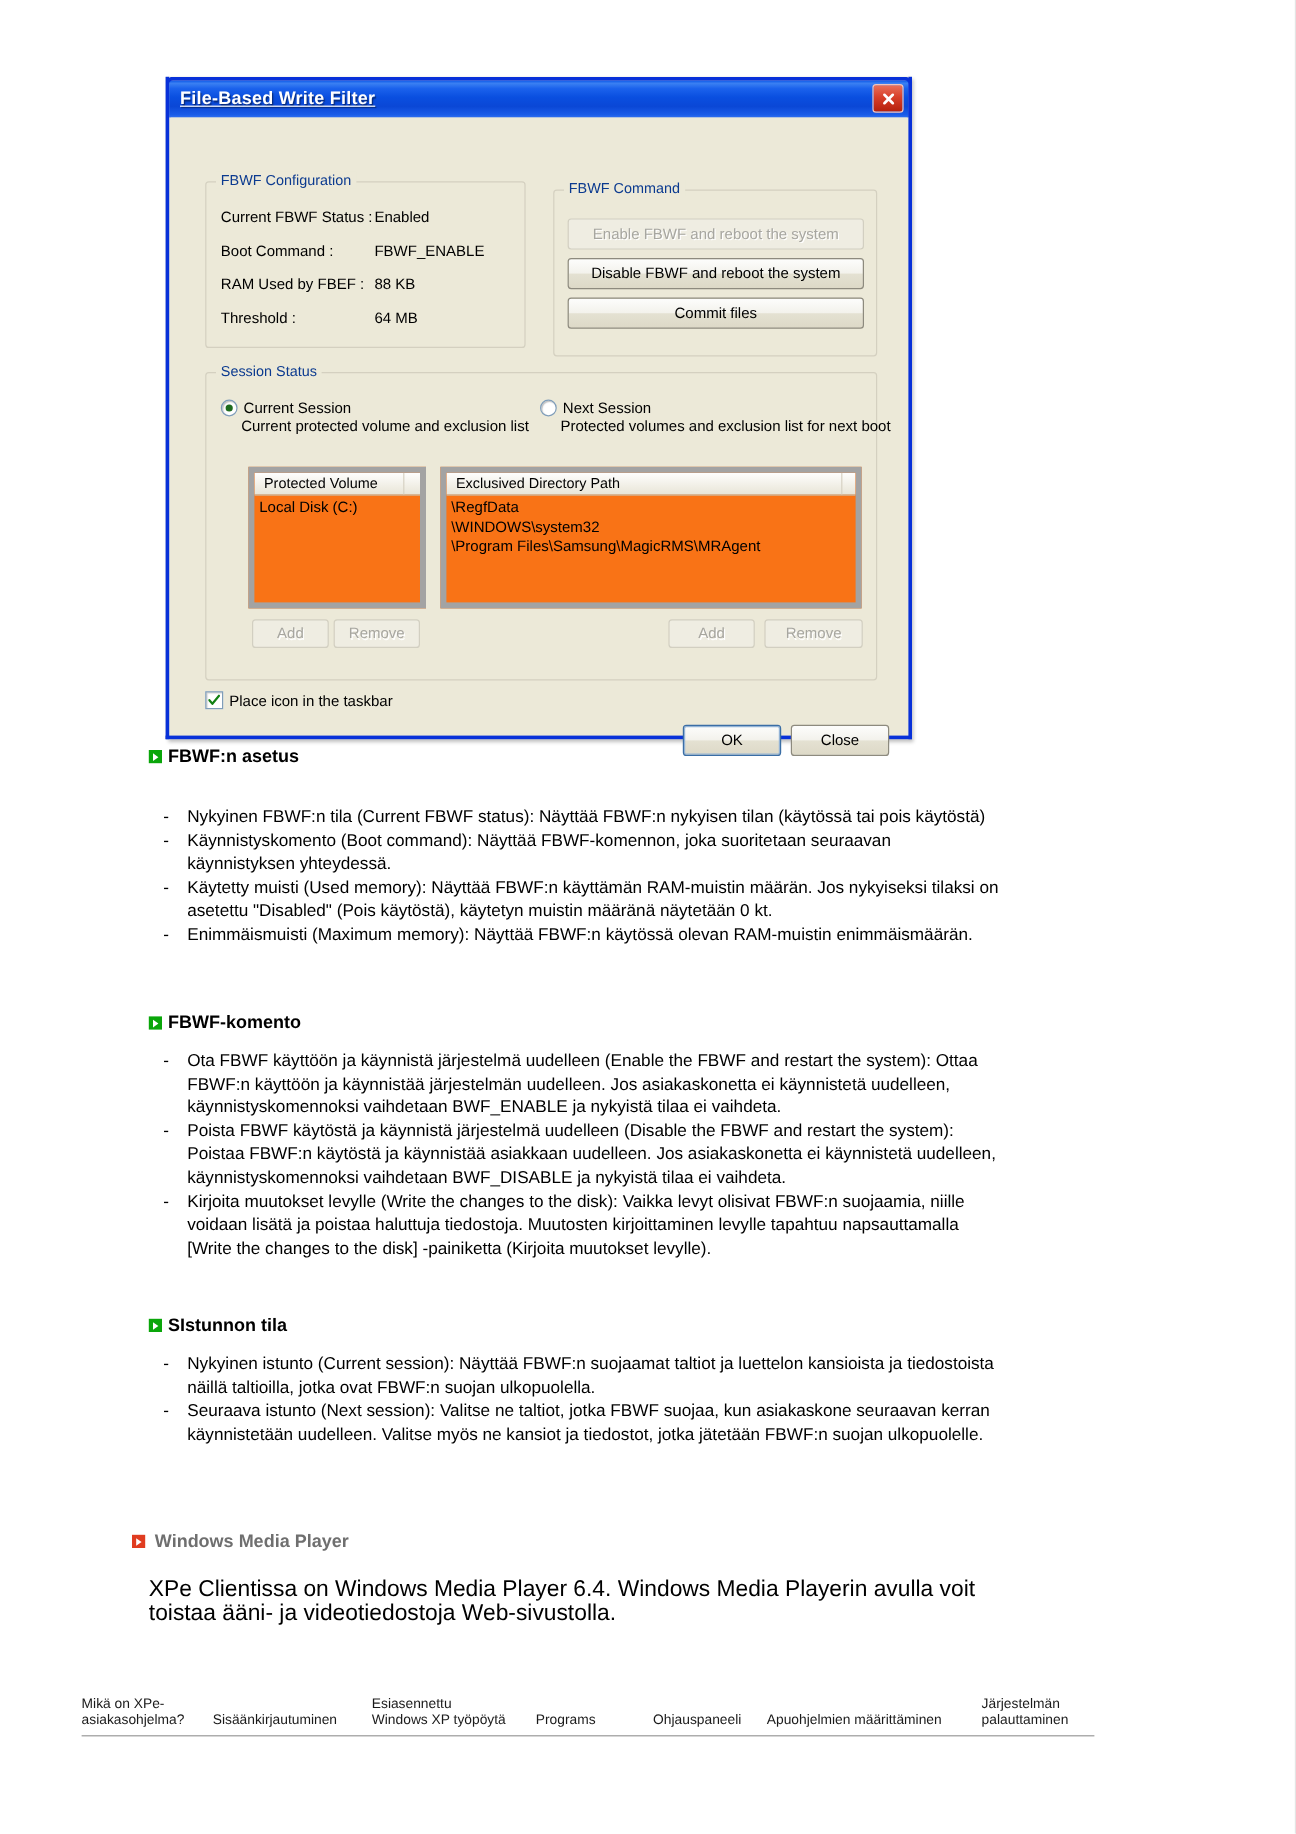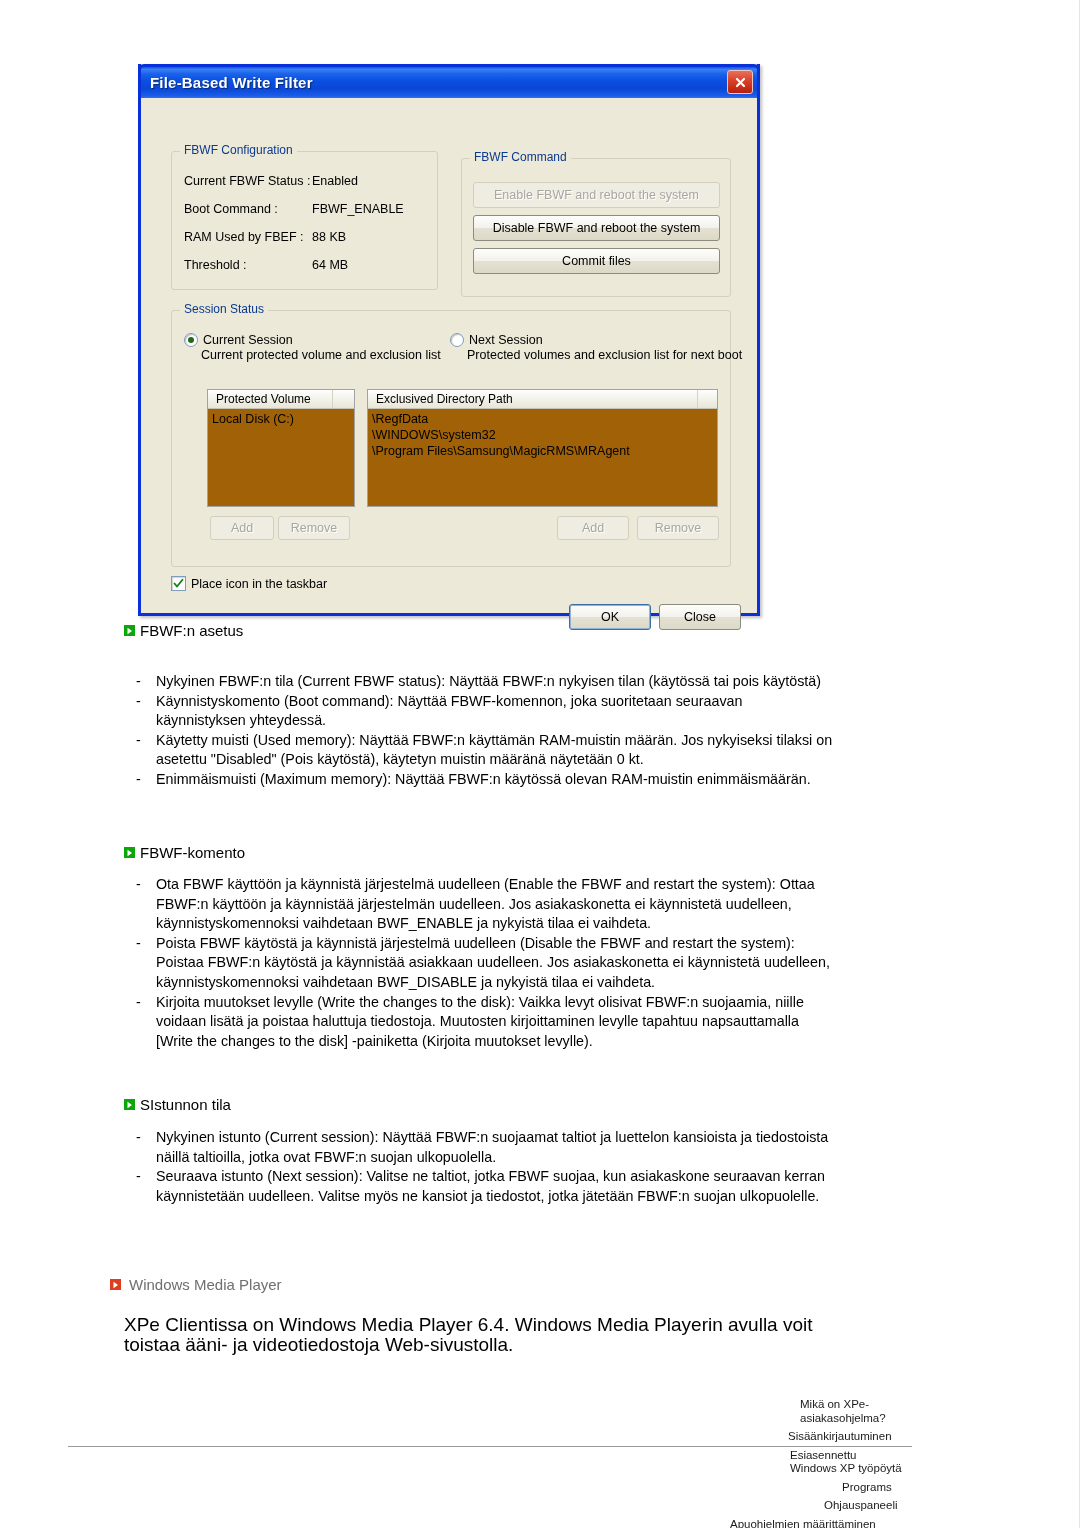--- a/index.html
+++ b/index.html
@@ -44,20 +44,21 @@
     border-radius: 6px 6px 0 0;
   }
   .title-text {
     color: #ffffff;
     font-size: 15px;
     font-weight: bold;
     margin-left: 9px;
     letter-spacing: 0.2px;
     text-shadow: 1px 1px 1px rgba(0,0,0,0.45);
     white-space: nowrap;
+    text-decoration: underline;
   }
   .close-btn {
     position: absolute;
     right: 4px;
     top: 3px;
     width: 24px;
     height: 22px;
     background: linear-gradient(to bottom, #e8705a 0%, #d8402a 45%, #b5200c 100%);
     border: 1px solid #f2c4bb;
     border-radius: 3px;
@@ -160,22 +161,22 @@
   .radio-sub {
     font-size: 12.5px;
     margin-left: 17px;
     margin-top: 1px;
     white-space: nowrap;
   }
 
   
   .listbox {
     position: absolute;
-    background: #a16207;
-    border: 1px solid #a3a3a3;
+    background: #f97316;
+    border: 5px solid #a3a3a3;
     box-sizing: border-box;
     overflow: hidden;
   }
   #lb-volume { left: 35px; top: 78px; width: 148px; height: 118px; }
   #lb-paths  { left: 195px; top: 78px; width: 351px; height: 118px; }
 
   .lb-header {
     height: 18px;
     background: linear-gradient(to bottom, #fefefe 0%, #f1efe6 60%, #e8e5d8 100%);
     border-bottom: 1px solid #c7c3b4;
@@ -233,21 +234,21 @@
   #btn-close { left: 518px; top: 506px; width: 80px; height: 24px; }
 
   
   .doc { position: absolute; left: 0; top: 0; width: 1080px; }
 
   .section-head {
     position: absolute;
     display: flex;
     align-items: center;
     font-size: 15px;
-    font-weight: normal;
+    font-weight: bold;
     color: #000;
     white-space: nowrap;
   }
   .bullet-sq {
     width: 11px; height: 11px;
     background: #0aa60a;
     margin-right: 5px;
     display: flex; align-items: center; justify-content: center;
     flex: 0 0 auto;
   }
@@ -290,21 +291,20 @@
   
   .footer-nav {
     position: absolute;
     left: 68px;
     top: 1398px;
     width: 844px;
     height: 48px;
     border-bottom: 1.5px solid #9a9a9a;
     display: flex;
     align-items: flex-end;
-    flex-direction: column;
   }
   .nav-item {
     font-size: 11.5px;
     line-height: 13.5px;
     color: #1a1a1a;
     padding-bottom: 5px;
     white-space: pre-line;
     font-family: "Liberation Sans", sans-serif;
   }
   .nav-item.n0 { margin-left: 0px; width: 112px; }

